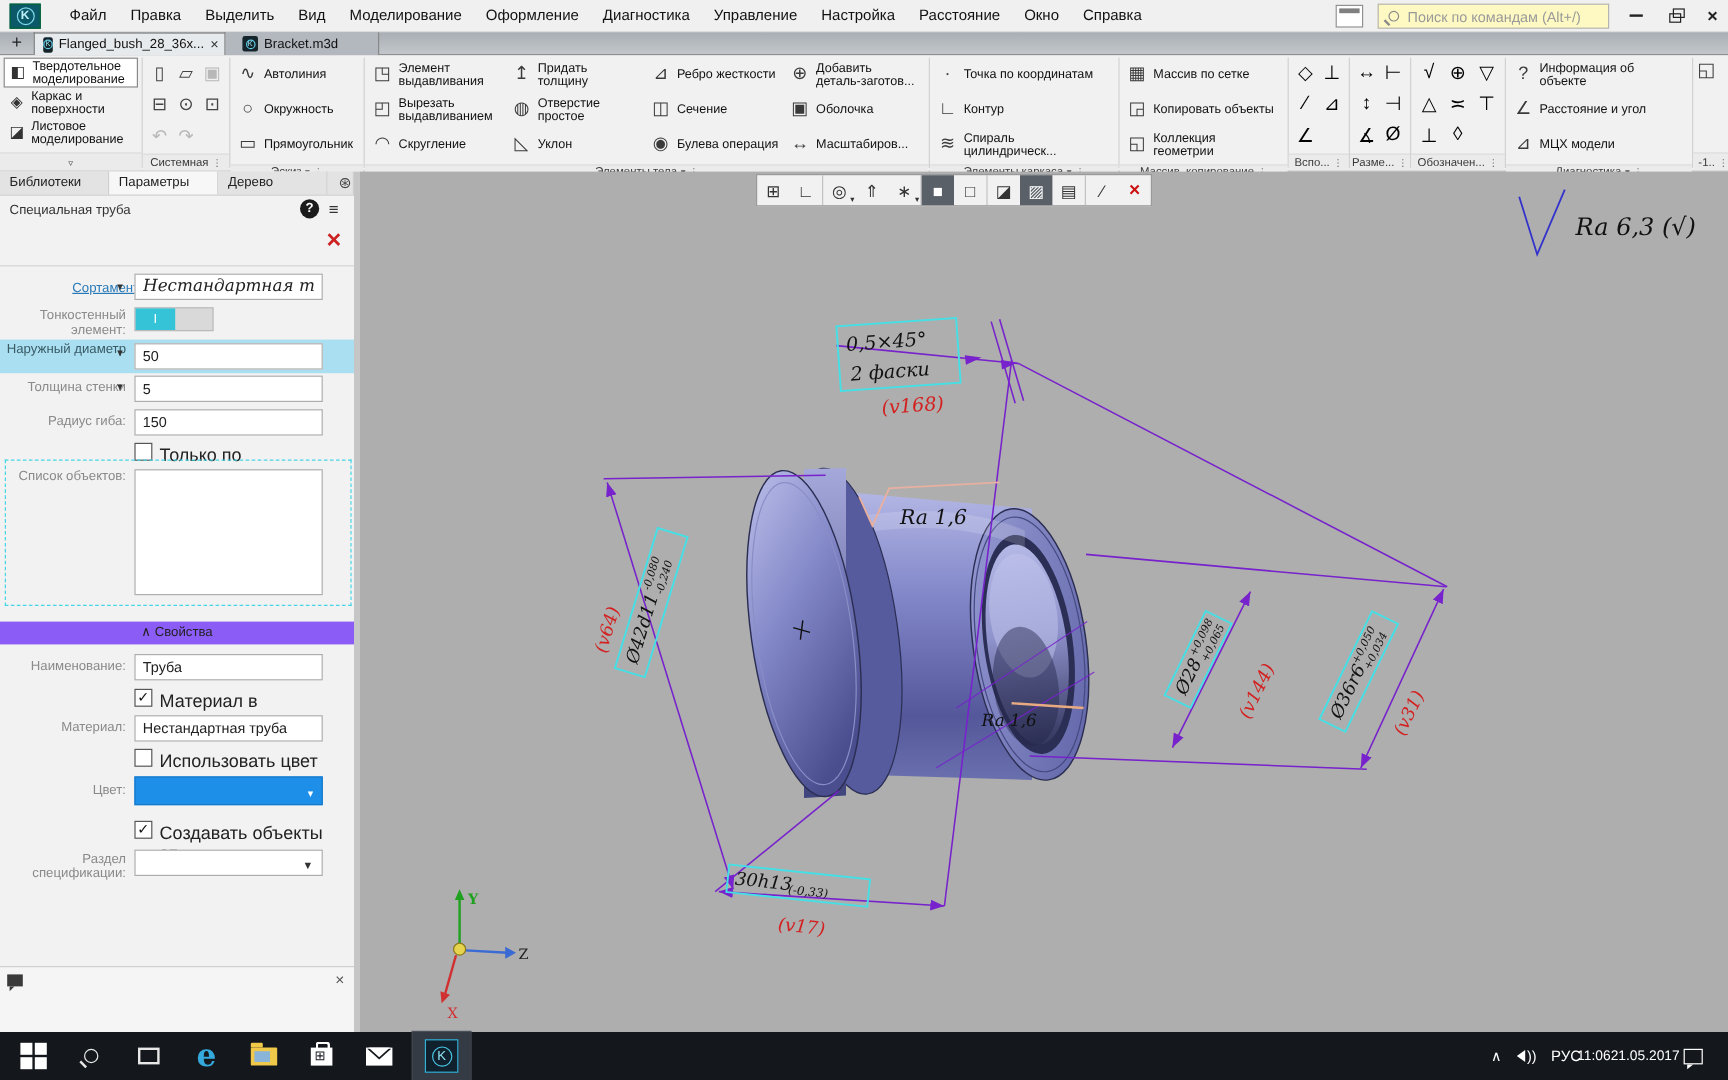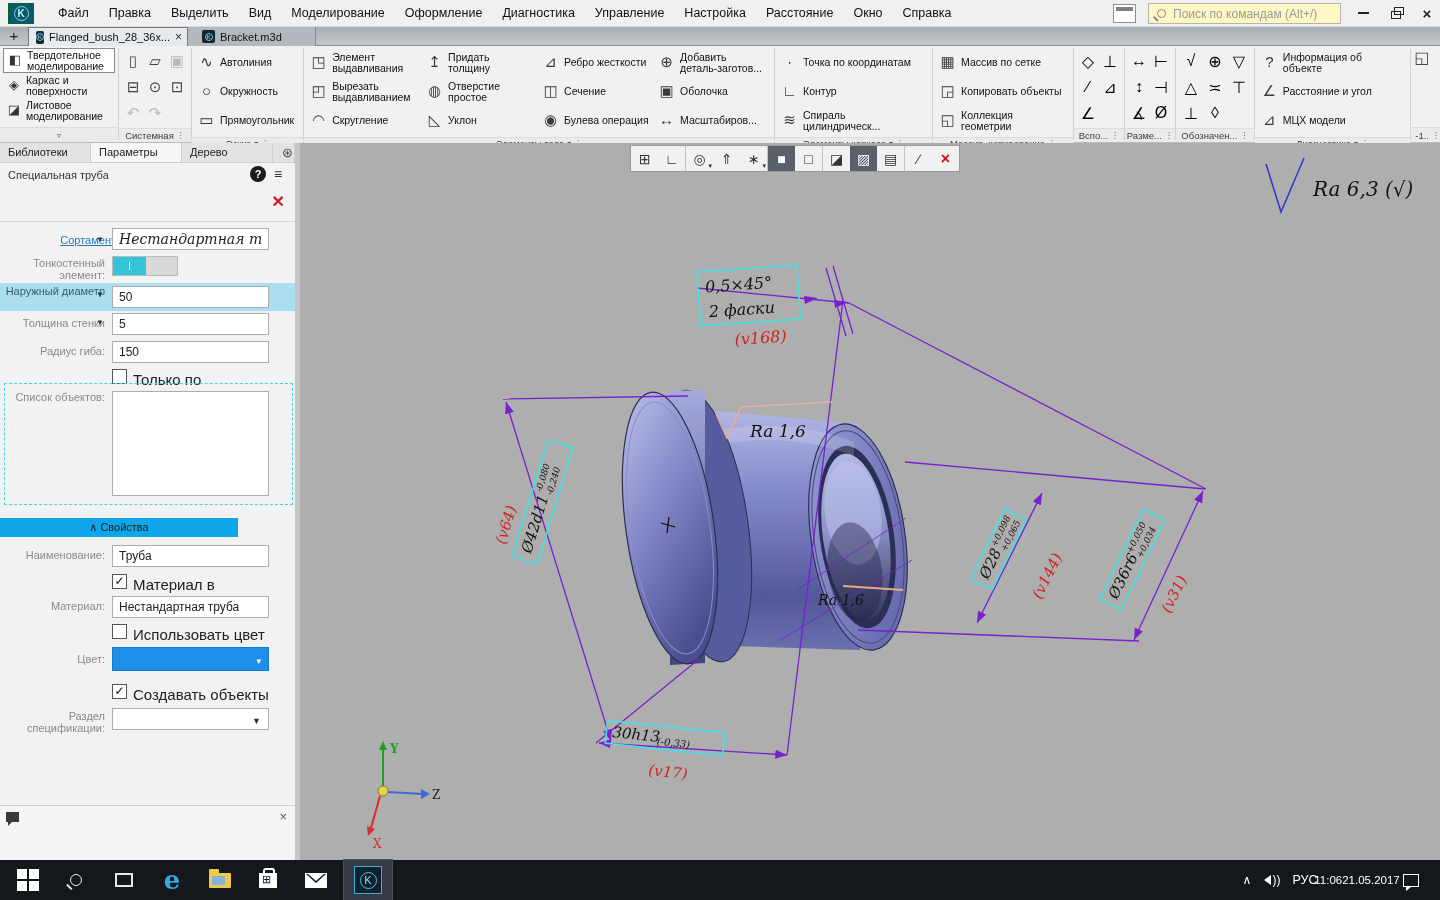--- a/index.html
+++ b/index.html
@@ -71,21 +71,21 @@
   .pinput { position:absolute; left:112px; width:157px; height:22px; border:1px solid #adadad; background:#fff; font-size:12px; color:#222; padding:0 6px; outline:none; }
   .pinput.script { font-family:"DejaVu Serif",serif; font-style:italic; font-size:14px; }
   .dd-mark { position:absolute; font-size:8px; color:#333; }
   .hl-row { position:absolute; left:0; top:140px; width:295px; height:28px; background:#a9dff0; }
   .toggle { position:absolute; left:112px; width:66px; height:20px; background:#d9d9d9; border:1px solid #bbb; }
   .toggle .on { position:absolute; left:0; top:0; width:33px; height:18px; background:#35c3d8; color:#fff; font-size:11px; text-align:center; line-height:18px; }
   .cbx { position:absolute; width:15px; height:15px; border:1.5px solid #555; background:#fff; font-size:12px; line-height:13px; text-align:center; color:#111; }
   .cb-label { position:absolute; font-size:15px; color:#222; }
   .dash-group { position:absolute; left:4px; top:240px; width:289px; height:122px; border:1.5px dashed #45d6e6; }
   .listbox { position:absolute; left:112px; top:248px; width:157px; height:105px; border:1px solid #adadad; background:#fff; }
-  .props-bar { position:absolute; left:0; top:375px; width:238px; height:19px; background:#0ea5e9; font-size:11px; color:#222; text-align:center; line-height:19px; }
+  .props-bar { position:absolute; left:0; top:375px; width:295px; height:19px; background:#8b5cf6; font-size:11px; color:#222; text-align:center; line-height:19px; }
   .combo-blue { position:absolute; left:112px; width:157px; height:24px; background:#1e8fe8; border:1px solid #1578c8; }
   .combo-blue .dd { position:absolute; right:7px; top:8px; color:#fff; font-size:9px; }
   .combo-plain { position:absolute; left:112px; width:157px; height:22px; background:#fff; border:1px solid #adadad; }
   .combo-plain .dd { position:absolute; right:7px; top:7px; color:#333; font-size:9px; }
   .pmsg { position:absolute; left:0; top:662px; width:295px; height:55px; background:#f5f5f5; border-top:1px solid #cfcfcf; }
   .pmsg-ico { position:absolute; left:6px; top:6px; width:13px; height:10px; background:#3a3a3a; }
   .pmsg-ico::after { content:""; position:absolute; left:2px; top:10px; border-left:4px solid #3a3a3a; border-bottom:4px solid transparent; }
   .pmsg-text { position:absolute; left:24px; top:4px; width:248px; font-size:11.5px; line-height:15px; color:#333; }
   .pmsg-x { position:absolute; right:8px; top:3px; font-size:13px; color:#555; }
 

